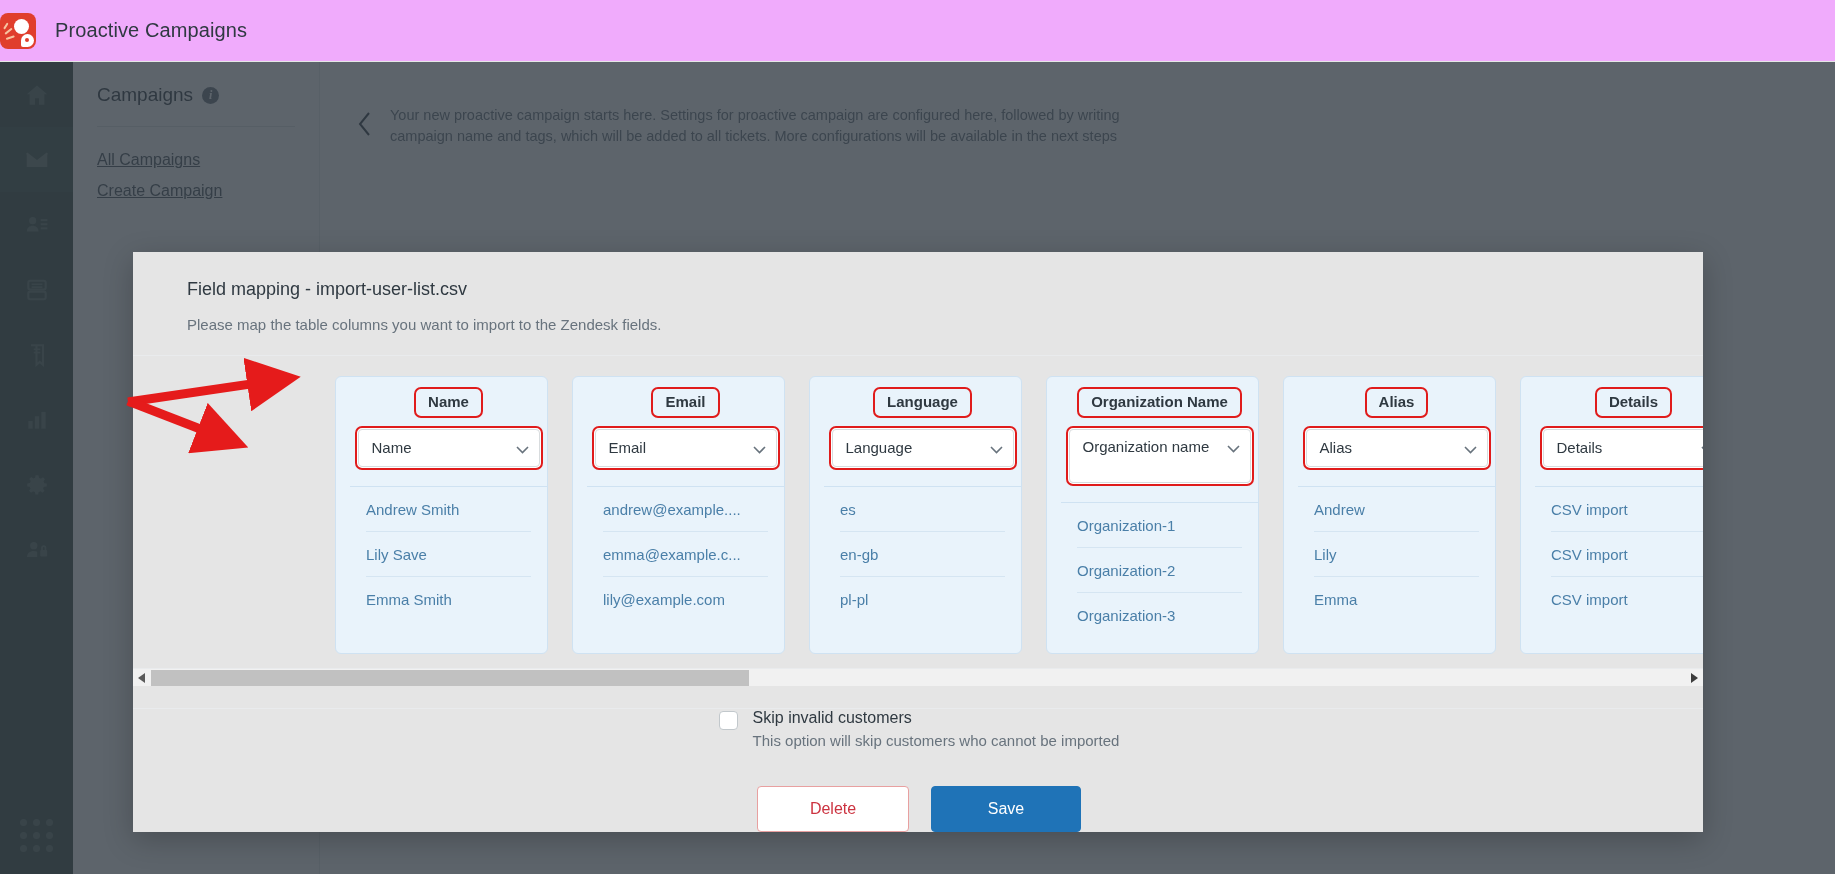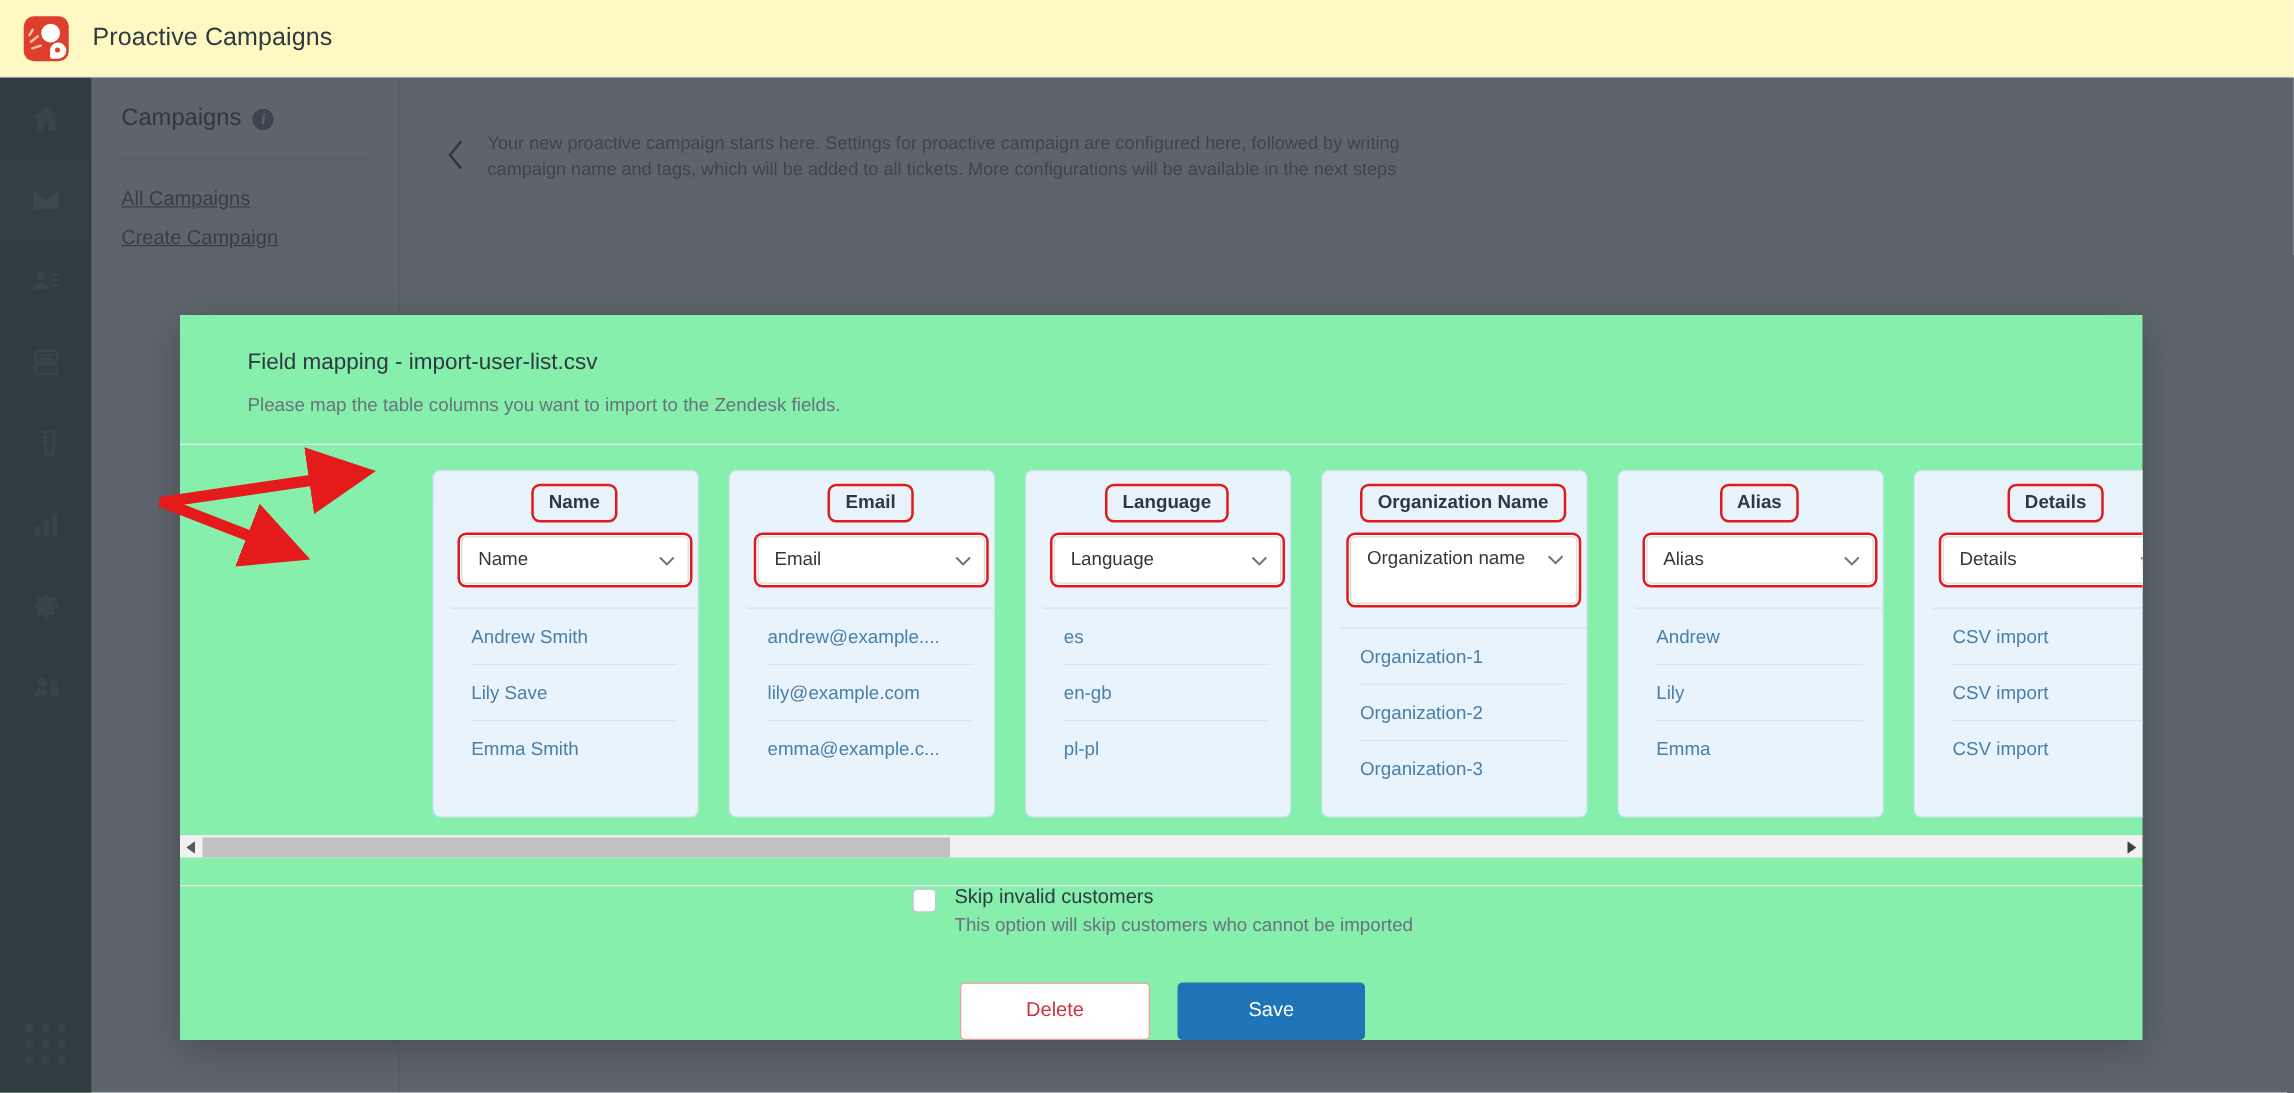--- a/index.html
+++ b/index.html
@@ -7,24 +7,23 @@
     width: 1835px; height: 874px;
     font-family: "Liberation Sans", sans-serif;
     overflow: hidden;
     background: #ffffff;
   }
 
   
   .topbar {
     position: absolute; top: 0; left: 0;
     width: 1835px; height: 62px;
-    background: #fef9c3;
+    background: #f0abfc;
     border-bottom: 1px solid #e4e6e6;
     display: flex; align-items: center;
-    padding-left: 19px;
     z-index: 5;
   }
   .logo {
     width: 36px; height: 36px; border-radius: 8px;
     background: #e03e2d;
     position: relative; flex: none;
     overflow: hidden;
   }
   .logo .ball {
     position: absolute; width: 15px; height: 15px; border-radius: 50%;
@@ -118,23 +117,23 @@
   
   .scrim {
     position: absolute; left: 0; top: 62px;
     width: 1835px; height: 812px;
     background: rgba(47,57,65,0.78);
     z-index: 10;
   }
 
   
   .modal {
-    position: absolute; left: 144px; top: 252px;
+    position: absolute; left: 133px; top: 252px;
     width: 1570px; height: 580px;
-    background: #86efac;
+    background: #e5e5e5;
     z-index: 20;
     display: flex; flex-direction: column;
     box-shadow: 0 8px 28px rgba(0,0,0,0.22);
   }
   .modal-head { padding: 27px 0 22px 54px; }
   .modal-title { font-size: 18px; color: #2f3941; }
   .modal-sub { margin-top: 16px; font-size: 15px; color: #68737d; }
   .modal-divider { border-top: 1px solid #e9ebed; }
 
   .table-scroll {
@@ -401,22 +400,22 @@
               <div class="select">
                 <span class="sel-text">Email</span>
                 <span class="chev"><svg width="13" height="8" viewBox="0 0 13 8">
                     <path d="M1 1l5.5 5.5L12 1" fill="none" stroke="#68737d" stroke-width="1.6"></path>
                   </svg></span>
               </div>
             </div>
           </div>
           <div class="col-rows">
             <div class="row-cell">andrew@example....</div>
+            <div class="row-cell">emma@example.c...</div>
             <div class="row-cell">lily@example.com</div>
-            <div class="row-cell">emma@example.c...</div>
           </div>
         </div>
         <div class="col">
           <div class="col-head">
             <div class="col-badge">Language</div>
             <div class="select-wrap">
               <div class="select">
                 <span class="sel-text">Language</span>
                 <span class="chev"><svg width="13" height="8" viewBox="0 0 13 8">
                     <path d="M1 1l5.5 5.5L12 1" fill="none" stroke="#68737d" stroke-width="1.6"></path>

